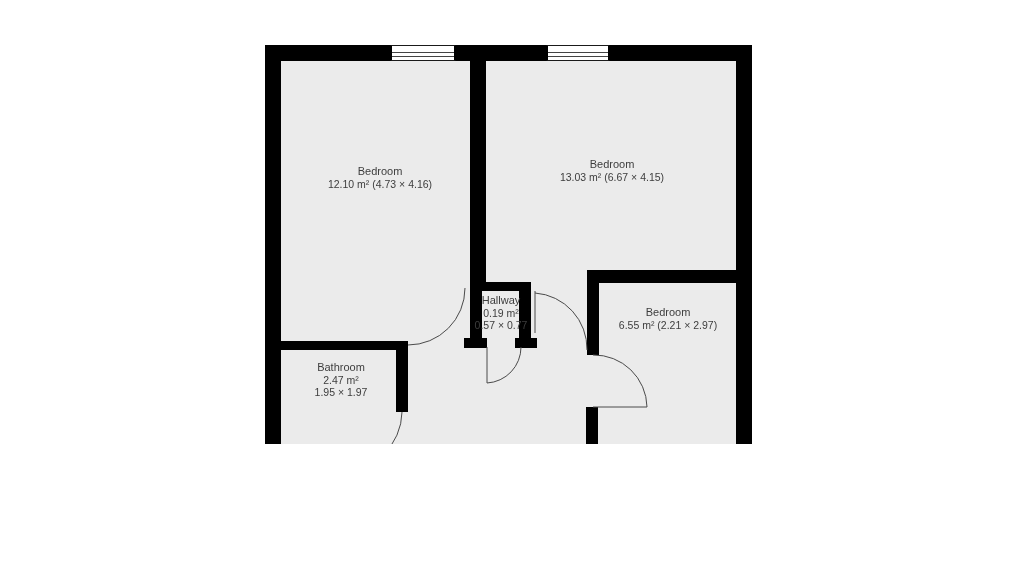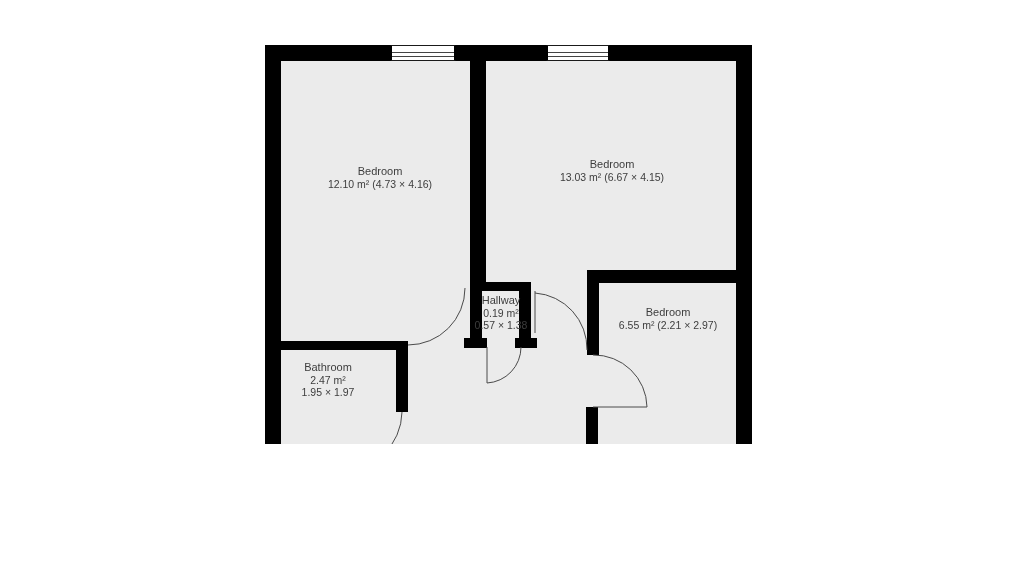--- a/index.html
+++ b/index.html
@@ -77,29 +77,29 @@
     <div class="rdim">12.10 m² (4.73 × 4.16)</div>
   </div>
   <div class="room-label" style="left:612px;top:170px;">
     <div class="rname">Bedroom</div>
     <div class="rdim">13.03 m² (6.67 × 4.15)</div>
   </div>
   <div class="room-label" style="left:668px;top:318px;">
     <div class="rname">Bedroom</div>
     <div class="rdim">6.55 m² (2.21 × 2.97)</div>
   </div>
-  <div class="room-label" style="left:328px;top:380px;">
+  <div class="room-label" style="left:341px;top:380px;">
     <div class="rname">Bathroom</div>
     <div class="rdim">2.47 m²</div>
     <div class="rdim">1.95 × 1.97</div>
   </div>
   <div class="room-label" style="left:501px;top:313px;">
     <div class="rname">Hallway</div>
     <div class="rdim">0.19 m²</div>
-    <div class="rdim">0.57 × 1.38</div>
+    <div class="rdim">0.57 × 0.77</div>
   </div>
 
   <svg class="watermark" width="74" height="72" viewBox="0 0 74 72">
     <path d="M 37 4 L 70 27 L 70 68 L 4 68 L 4 27 Z" fill="none" stroke="#f2f2f2" stroke-width="7"></path>
     <text class="wm-letter" x="37" y="56" text-anchor="middle" fill="#f2f2f2">P</text>
   </svg>
 
   <div class="disclaimer">THIS FLOORPLAN IS PROVIDED WITHOUT WARRANTY OF ANY KIND. SENSOPIA DISCLAIMS ANY WARRANTY INCLUDING, WITHOUT LIMITATION, SATISFACTORY QUALITY OR ACCURACY OF DIMENSIONS</div>
 
 </div>

